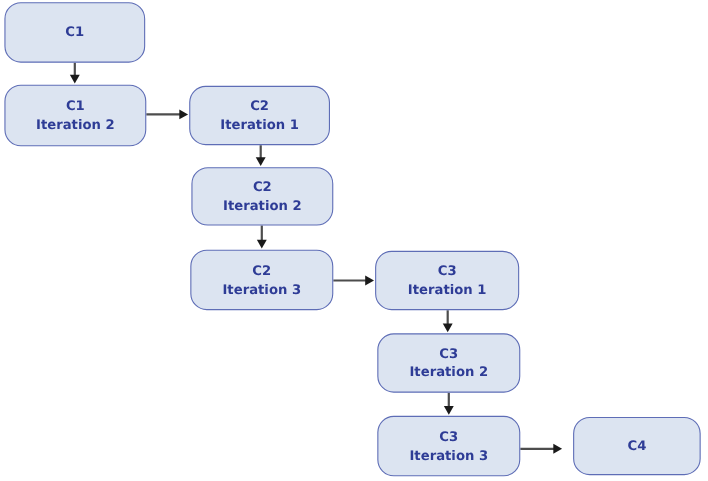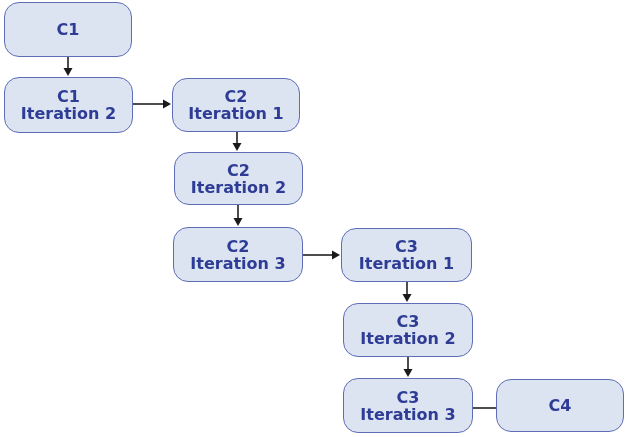--- a/index.html
+++ b/index.html
@@ -16,21 +16,21 @@
     box-sizing: border-box;
     background: #dce4f1;
     border: 1.5px solid #5e6db6;
     border-radius: 15px;
     display: flex;
     flex-direction: column;
     align-items: center;
     justify-content: center;
     color: #2e3c96;
     font-weight: bold;
-    font-size: 16px;
+    font-size: 12px;
     line-height: 17px;
     text-align: center;
   }
   .arrows {
     position: absolute;
     left: 0; top: 0;
     width: 644px; height: 437px;
     pointer-events: none;
   }
   .arrow-line { stroke: #4d4d4d; stroke-width: 2; }
@@ -108,18 +108,18 @@
   <div class="node" style="left:343px;top:303px;width:130px;height:54px">
     <span>C3</span>
     <span>Iteration 2</span>
   </div>
 
   <div class="node" style="left:343px;top:378px;width:130px;height:55px">
     <span>C3</span>
     <span>Iteration 3</span>
   </div>
 
-  <div class="node" style="left:496px;top:379px;width:128px;height:53px">
+  <div class="node" style="left:521px;top:379px;width:116px;height:53px">
     <span>C4</span>
     <span></span>
   </div>
 
 </div>
 
 </body></html>

